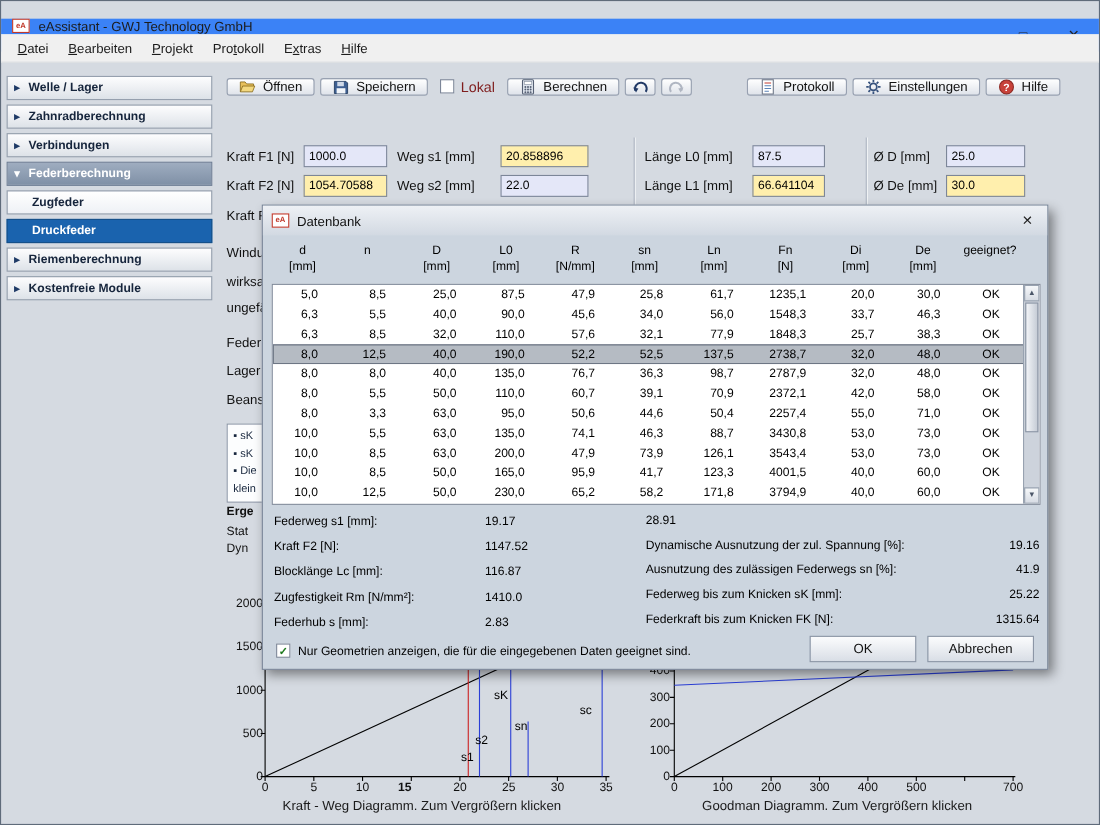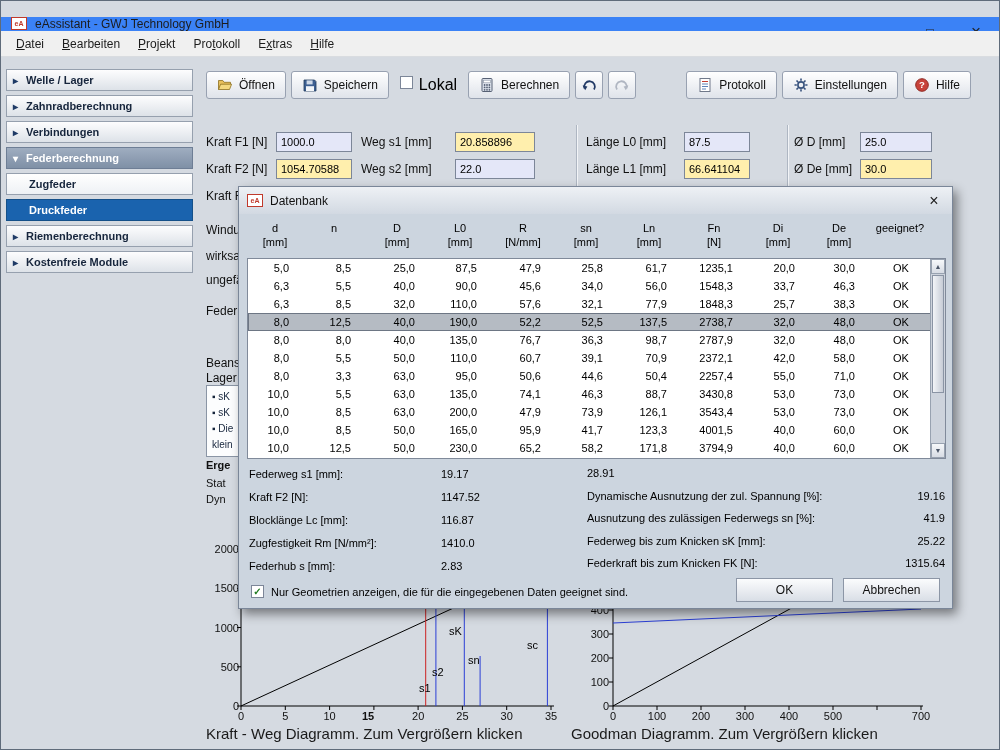--- a/index.html
+++ b/index.html
@@ -30,25 +30,25 @@
   .side-item.expanded{background:linear-gradient(#9fadc0,#7f90a6);color:#fff;border-color:#6e7e95}
   .side-item.expanded .arrow{color:#fff}
   .side-item.selected{background:#1a63ae;color:#fff;border-color:#155089;padding-left:22px}
   .side-item.child{background:linear-gradient(#ffffff,#eef1f5);padding-left:22px}
 
   
   .main-panel{position:absolute;inset:0}
 
   
   .toolbar{position:absolute;left:205px;top:70px;display:flex;align-items:center;gap:5px}
-  .tb-btn{height:28px;border:1px solid #98a1b1;border-radius:3px;background:linear-gradient(#ffffff,#dfe3ea);
+  .tb-btn{height:16px;border:1px solid #98a1b1;border-radius:3px;background:linear-gradient(#ffffff,#dfe3ea);
     display:flex;align-items:center;gap:6px;padding:0 10px;font-size:12px;color:#111;font-family:inherit}
   .tb-btn.sq{width:28px;padding:0;justify-content:center}
   .tb-ic{display:flex;align-items:center}
-  .tb-check{display:flex;gap:6px;font-size:16px;color:#000000;padding:0 6px}
+  .tb-check{display:flex;gap:6px;font-size:13px;color:#7f1d1d;padding:0 6px}
   .cbox{width:13px;height:13px;border:1px solid #7c8698;background:#fff;display:flex;align-items:center;justify-content:center;
     font-size:10px;font-weight:bold;color:#1f7a1f}
   .tb-gap{width:40px}
 
   
   .fgroup{position:absolute;display:grid;row-gap:7px;column-gap:6px;align-items:center;font-size:12px;color:#111}
   .fg0{left:205px;top:131px;grid-template-columns:64px 76px}
   .fg1{left:360px;top:131px;grid-template-columns:88px 80px}
   .fg2{left:585px;top:131px;grid-template-columns:92px 66px}
   .fg3{left:793px;top:131px;grid-template-columns:60px 72px}
@@ -66,21 +66,21 @@
   .note-row{line-height:16px;white-space:nowrap}
 
   
   .chart{position:absolute;z-index:1}
   .chart-kw{left:205px;top:535px;width:355px;height:215px}
   .chart-gm{left:570px;top:535px;width:380px;height:215px}
   .chart svg{position:absolute;left:0;top:0}
   .tick{position:absolute;font-size:11px;color:#111;white-space:nowrap}
   .tx{transform:translateX(-50%)}
   .ty{transform:translateY(-50%)}
-  .chart-title{position:absolute;top:189px;left:0;right:0;text-align:left;font-size:15px;color:#1a1a1a;cursor:pointer}
+  .chart-title{position:absolute;top:189px;left:0;right:0;text-align:center;font-size:12px;color:#1a1a1a;cursor:pointer}
 
   
   .dialog{position:absolute;left:237px;top:185px;width:715px;height:423px;background:#ccd5df;border:1px solid #7a8698;
     box-shadow:4px 5px 10px rgba(0,0,0,.45);z-index:10}
   .dialog-titlebar{height:27px;background:linear-gradient(#eef1f5,#d2d9e2);display:flex;align-items:center;padding:0 4px 0 8px}
   .dialog-title{font-size:12px;color:#111;margin-left:7px}
   .dlg-close{margin-left:auto;width:28px;height:24px;display:flex;align-items:center;justify-content:center;font-size:16px;color:#222}
   .tgrid{display:grid;grid-template-columns:56px 62px 64px 62px 64px 62px 64px 66px 62px 60px 62px}
   .thead{position:absolute;left:8px;top:32px;width:684px;font-size:11px;color:#000}
   .hcell{text-align:center;line-height:14px;padding-top:2px}
@@ -292,21 +292,21 @@
         <div class="flabel">Ø D [mm]</div>
         <input class="finput" readonly="" value="25.0" style="">
         <div class="flabel">Ø De [mm]</div>
         <input class="finput hl" readonly="" value="30.0" style="">
       </div>
       <div class="frag" style="top: 188px;">Kraft F</div>
       <div class="frag" style="top: 222px;">Windu</div>
       <div class="frag" style="top: 248px;">wirksa</div>
       <div class="frag" style="top: 272px;">ungefä</div>
       <div class="frag" style="top: 303px;">Feder</div>
-      <div class="frag" style="top: 329px; margin-top: 41px;">Lager</div>
+      <div class="frag" style="top: 329px;">Lager</div>
       <div class="frag" style="top: 355px;">Beans</div>
     </div>
 
   <div class="chart chart-kw">
     <svg width="355" height="215" viewBox="0 0 355 215">
       <line x1="35" y1="6" x2="35" y2="170" stroke="#000"></line>
       <line x1="35" y1="170" x2="348" y2="170" stroke="#000"></line>
       <path d="M35 170 v4 M79.3 170 v4 M123.6 170 v4 M167.9 170 v4 M212.1 170 v4 M256.4 170 v4 M300.7 170 v4 M345 170 v4" stroke="#000"></path>
       <path d="M31 13 h4 M31 52.3 h4 M31 91.5 h4 M31 130.8 h4 M31 170 h4" stroke="#000"></path>
       <line x1="35" y1="170" x2="345" y2="27" stroke="#000"></line>

